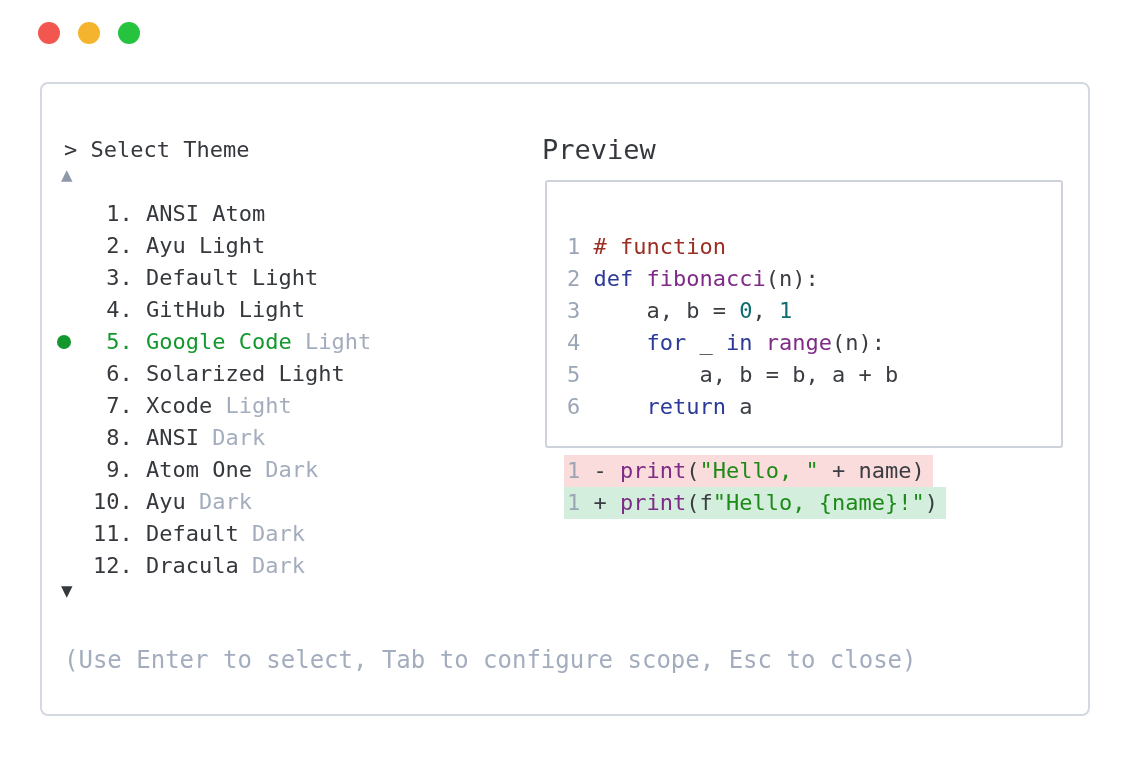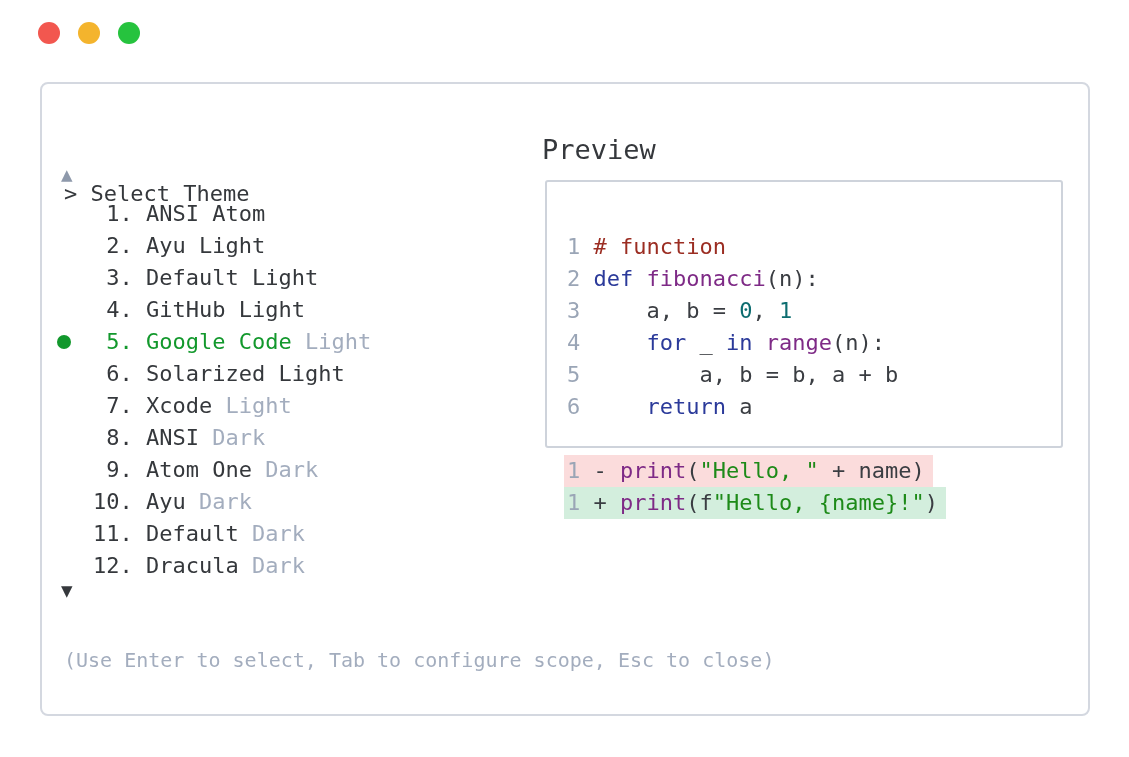--- a/index.html
+++ b/index.html
@@ -8,37 +8,37 @@
 
   
   .traffic{position:absolute;left:38px;top:22px;display:flex;gap:18px;}
   .tl{width:22px;height:22px;border-radius:50%;display:inline-block;}
 
   
   .panel{position:absolute;left:40px;top:82px;width:1050px;height:634px;
          border:2px solid #d4d8e0;border-radius:8px;background:#fff;box-sizing:border-box;}
 
   .prompt{position:absolute;left:22px;top:50px;font-size:22px;line-height:32px;
-          color:var(--dark);white-space:pre;margin-top:44px;}
+          color:var(--dark);white-space:pre;}
   .scroll-up{position:absolute;left:19px;top:82px;font-size:15px;line-height:18px;
              color:var(--muted-arrow);font-family:"DejaVu Sans",sans-serif;}
   .scroll-down{position:absolute;left:19px;top:498px;font-size:15px;line-height:18px;
              color:#35383c;font-family:"DejaVu Sans",sans-serif;}
 
   
   .tlist{position:absolute;left:14px;top:114px;}
   .trow{height:32px;line-height:32px;font-size:22px;white-space:pre;display:flex;align-items:center;}
   .bcol{width:37px;height:32px;position:relative;flex:0 0 37px;}
   .dot{position:absolute;left:1px;top:9px;width:14px;height:14px;border-radius:50%;
        background:var(--accent-green);}
   .tnum,.tname{color:var(--dark);}
   .tnum.sel,.tname.sel{color:var(--accent-green);}
   .tsuffix{color:var(--muted);text-align:center;}
 
-  .hint{position:absolute;left:22px;top:560px;font-size:20px;line-height:32px;
+  .hint{position:absolute;left:22px;top:560px;font-size:24px;line-height:32px;
         color:var(--muted);white-space:pre;}
 
   
   .preview-title{position:absolute;left:500px;top:50px;font-size:27px;line-height:32px;
         color:var(--dark);}
   .pbox{position:absolute;left:503px;top:96px;width:518px;height:268px;box-sizing:border-box;
         border:2px solid #ced3db;border-radius:3px;background:#fff;}
   .clines{position:absolute;left:20px;top:49px;}
   .cline{height:32px;line-height:32px;font-size:22px;white-space:pre;}
   .lwrap{display:inline-block;height:32px;line-height:32px;}

